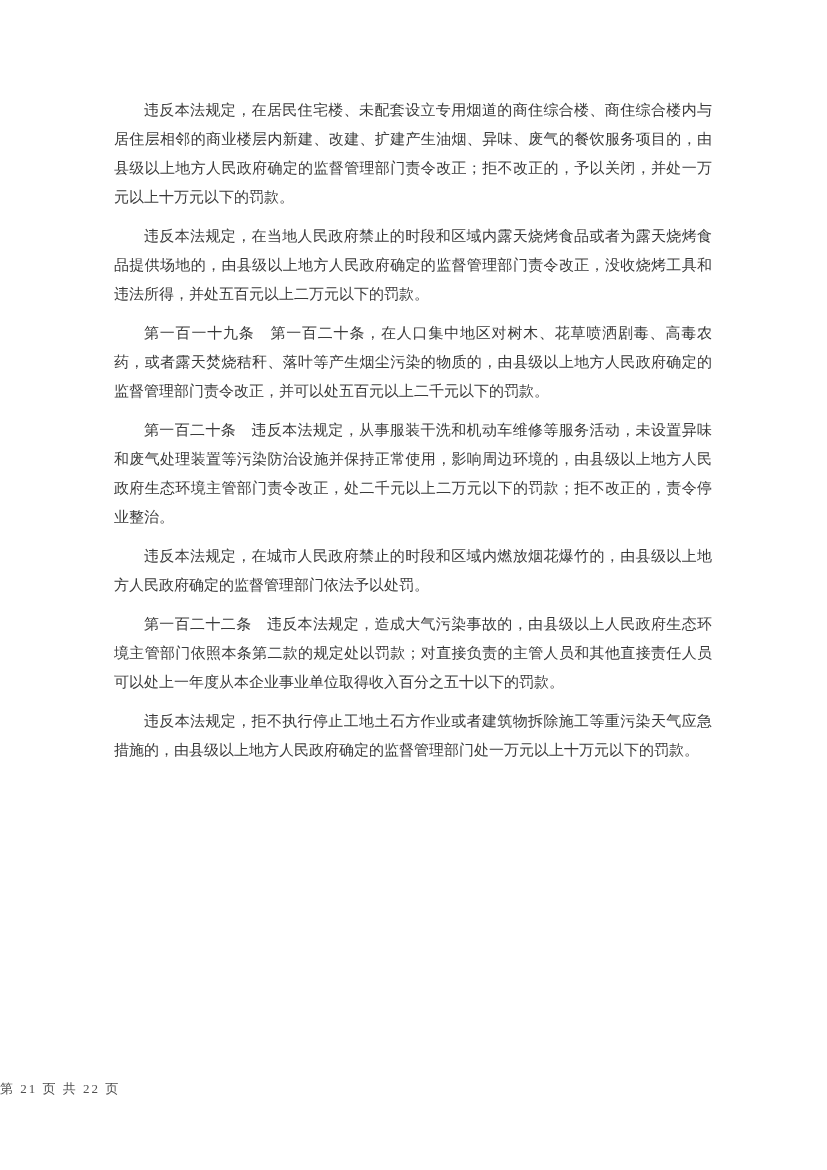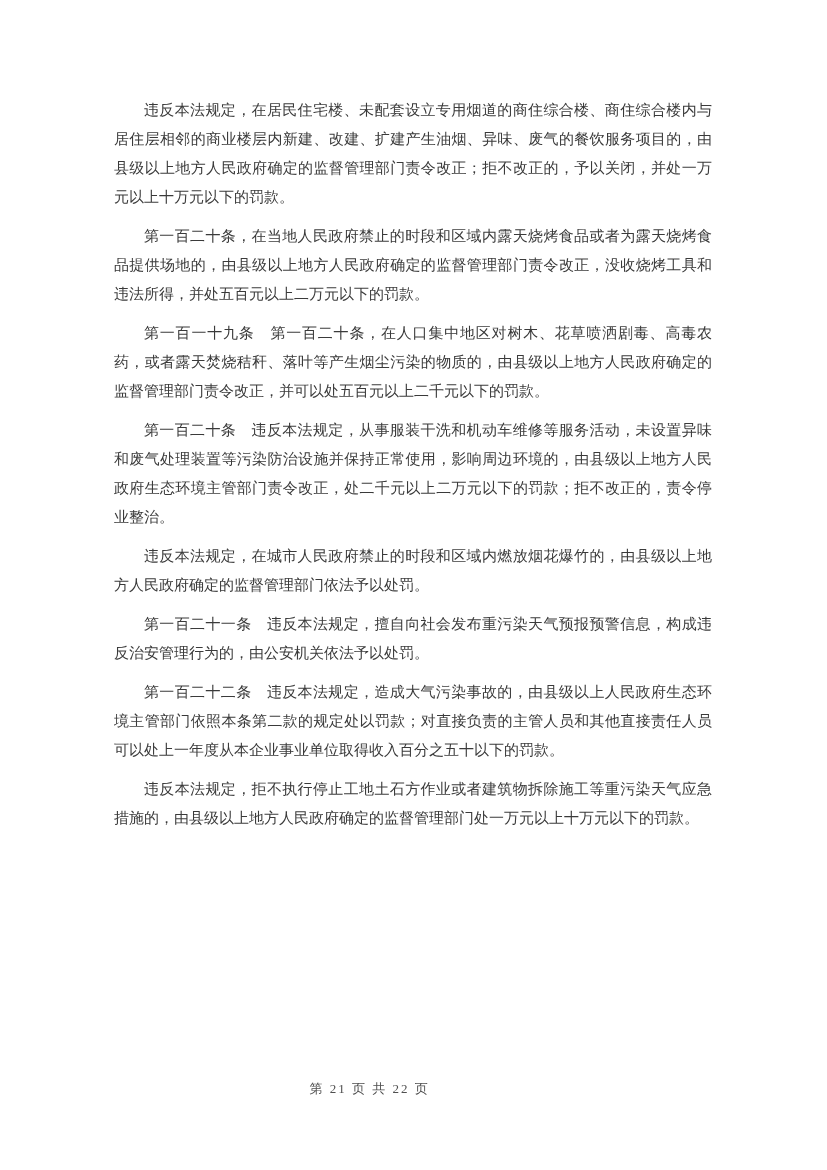--- a/index.html
+++ b/index.html
@@ -30,34 +30,33 @@
   .content p {
     margin: 0 0 10px 0;
     text-indent: 2em;
     word-break: break-all;
   }
   .footer {
     position: absolute;
     top: 1080px;
     left: 0;
     width: 100%;
-    text-align: center;
+    text-align: left;
     font-size: 13px;
     color: #4f4f4f;
     letter-spacing: 2px;
   }
 </style>
 </head>
 <body>
 
 <div class="page">
   <div class="content" id="paragraph-container">
       <p>违反本法规定，在居民住宅楼、未配套设立专用烟道的商住综合楼、商住综合楼内与居住层相邻的商业楼层内新建、改建、扩建产生油烟、异味、废气的餐饮服务项目的，由县级以上地方人民政府确定的监督管理部门责令改正；拒不改正的，予以关闭，并处一万元以上十万元以下的罚款。</p>
-      <p>第一百二十条，在当地人民政府禁止的时段和区域内露天烧烤食品或者为露天烧烤食品提供场地的，由县级以上地方人民政府确定的监督管理部门责令改正，没收烧烤工具和违法所得，并处五百元以上二万元以下的罚款。</p>
+      <p>违反本法规定，在当地人民政府禁止的时段和区域内露天烧烤食品或者为露天烧烤食品提供场地的，由县级以上地方人民政府确定的监督管理部门责令改正，没收烧烤工具和违法所得，并处五百元以上二万元以下的罚款。</p>
       <p>第一百一十九条　第一百二十条，在人口集中地区对树木、花草喷洒剧毒、高毒农药，或者露天焚烧秸秆、落叶等产生烟尘污染的物质的，由县级以上地方人民政府确定的监督管理部门责令改正，并可以处五百元以上二千元以下的罚款。</p>
       <p>第一百二十条　违反本法规定，从事服装干洗和机动车维修等服务活动，未设置异味和废气处理装置等污染防治设施并保持正常使用，影响周边环境的，由县级以上地方人民政府生态环境主管部门责令改正，处二千元以上二万元以下的罚款；拒不改正的，责令停业整治。</p>
       <p>违反本法规定，在城市人民政府禁止的时段和区域内燃放烟花爆竹的，由县级以上地方人民政府确定的监督管理部门依法予以处罚。</p>
-      <p>第一百二十一条　违反本法规定，擅自向社会发布重污染天气预报预警信息，构成违反治安管理行为的，由公安机关依法予以处罚。</p>
       <p>第一百二十二条　违反本法规定，造成大气污染事故的，由县级以上人民政府生态环境主管部门依照本条第二款的规定处以罚款；对直接负责的主管人员和其他直接责任人员可以处上一年度从本企业事业单位取得收入百分之五十以下的罚款。</p>
       <p>违反本法规定，拒不执行停止工地土石方作业或者建筑物拆除施工等重污染天气应急措施的，由县级以上地方人民政府确定的监督管理部门处一万元以上十万元以下的罚款。</p>
     </div>
   <div class="footer">第 21 页 共 22 页</div>
 </div>
 
 </body></html>

